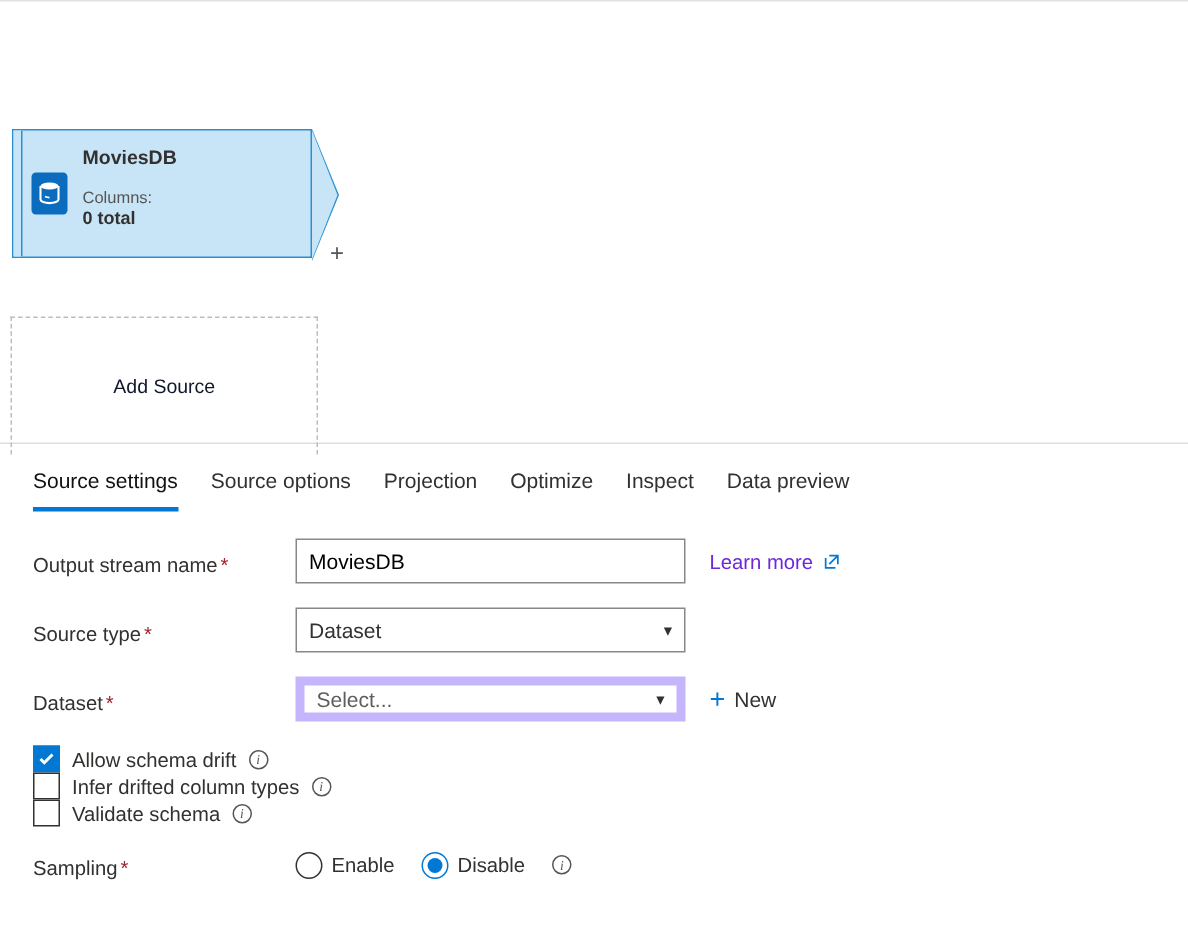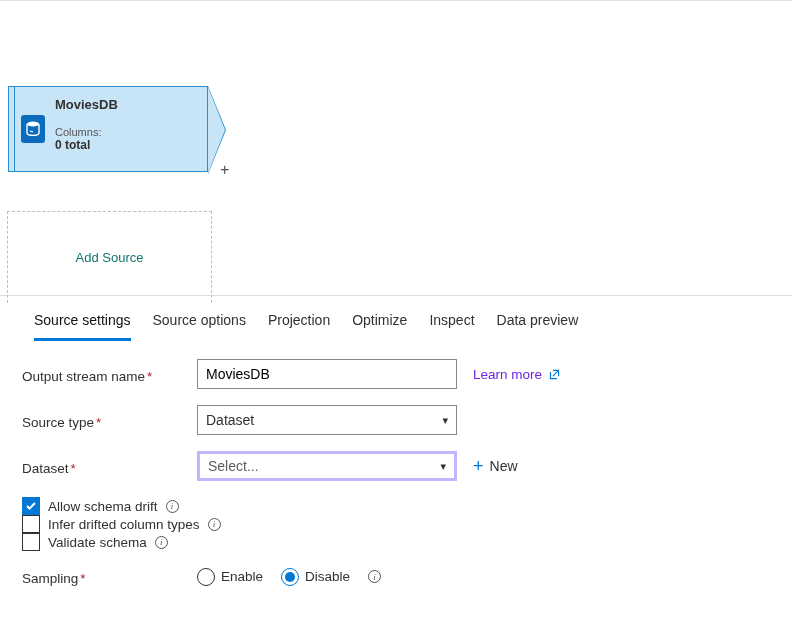--- a/index.html
+++ b/index.html
@@ -86,32 +86,31 @@
     position: absolute;
     left: 7px;
     top: 210px;
     width: 205px;
     height: 92px;
     border: 1px dashed #bdbdbd;
     border-bottom: none;
     display: flex;
     align-items: center;
     justify-content: center;
-    color: #0f766e;
+    color: #0f172a;
     font-size: 13px;
     cursor: pointer;
   }
   
   .panel { border-top: 1px solid #e1dfdd; }
   .tabs {
     display: flex;
     gap: 22px;
     padding: 10px 22px 0 22px;
     border-bottom: 1px solid #fff;
-    margin-left: 12px;
   }
   .tab {
     padding: 6px 0 10px 0;
     font-size: 14px;
     color: #323130;
     cursor: pointer;
   }
   .tab.active {
     color: #111;
     border-bottom: 3px solid #0078d4;
@@ -147,21 +146,21 @@
     height: 30px;
     border: 1px solid #8a8886;
     display: flex;
     align-items: center;
     justify-content: space-between;
     padding: 0 8px;
     font-size: 14px;
     cursor: pointer;
     background: #fff;
   }
-  .select.error { border: 3px solid #c4b5fd; color: #605e5c; }
+  .select.error { border: 6px solid #c4b5fd; color: #605e5c; }
   .chev { font-size: 11px; color: #323130; }
   .learn {
     color: #6d28d9;
     text-decoration: none;
     display: inline-flex;
     align-items: center;
     gap: 6px;
     font-size: 13.5px;
   }
   .ext-icon { width: 13px; height: 13px; }

